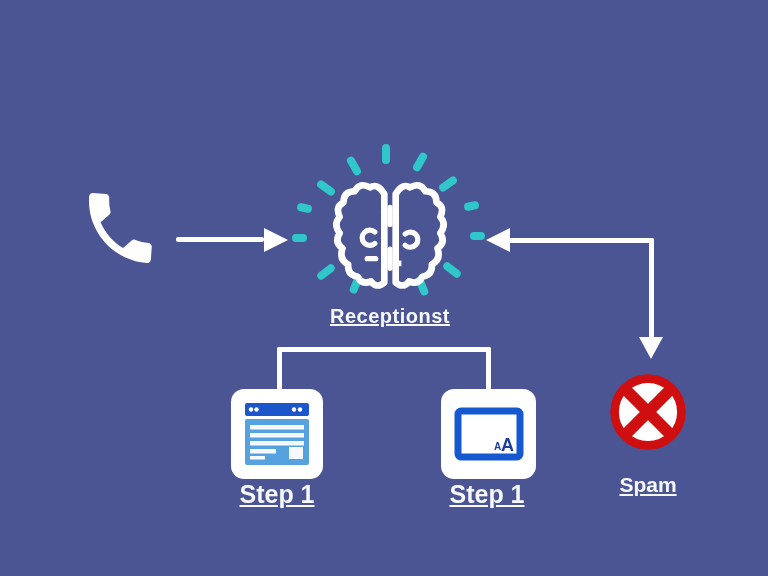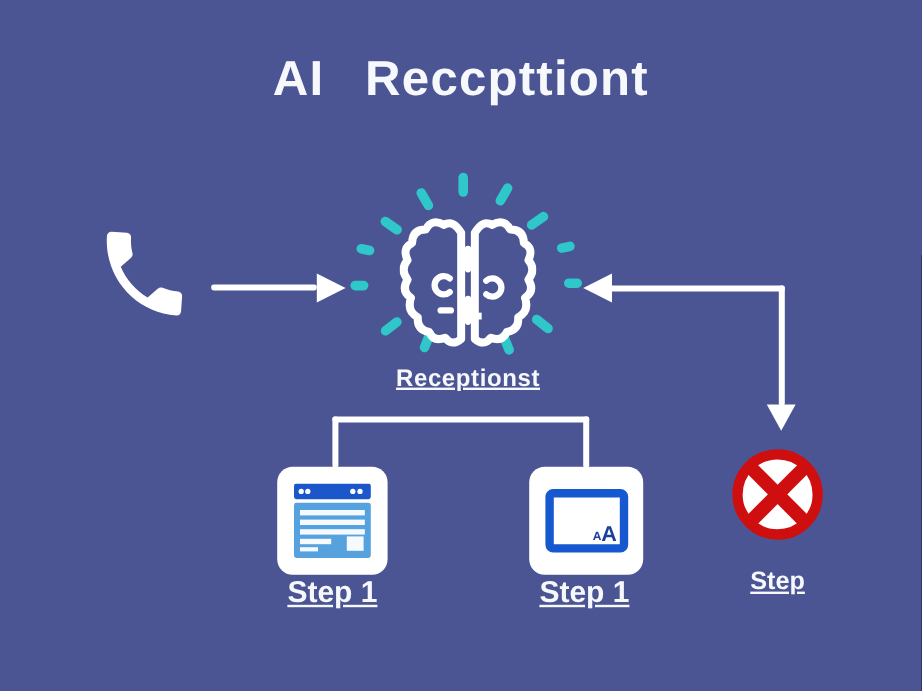--- a/index.html
+++ b/index.html
@@ -46,24 +46,20 @@
   .icon-letter{font-family:"Liberation Sans",sans-serif;font-weight:bold;fill:var(--icon_letter_blue,#1a3f9e);}
   .spam-svg{position:absolute;left:606px;top:370px;}
   .spam-ring{fill:#ffffff;stroke:var(--spam_red,#cf0f0f);stroke-width:9;}
   .spam-x{stroke:var(--spam_red,#cf0f0f);stroke-width:12;}
 </style>
 </head>
 <body>
 
 <div class="canvas">
 
-  <h1 class="title">
-    <span>AI</span>
-    <span>Reccpttiont</span>
-  </h1>
 
   <svg class="phone-svg" width="88" height="88" viewBox="0 0 24 24">
     <path class="fill-white" d="M6.62 10.79c1.44 2.83 3.76 5.14 6.59 6.59l2.2-2.2c.27-.27.67-.36 1.02-.24 1.12.37 2.33.57 3.57.57.55 0 1 .45 1 1V20c0 .55-.45 1-1 1-9.39 0-17-7.61-17-17 0-.55.45-1 1-1h3.5c.55 0 1 .45 1 1 0 1.25.2 2.45.57 3.57.11.35.03.74-.25 1.02l-2.2 2.2z"></path>
   </svg>
 
   <div class="line" style="left:176px;top:237px;width:88px;height:5px;"></div>
   <div class="ah right" style="left:264px;top:228px;"></div>
 
   <div class="burst">
     <span class="ray" style="left:84px;top:6px;transform:rotate(90deg);"></span>
@@ -127,15 +123,15 @@
       <text x="48" y="46" font-size="18" class="icon-letter">A</text>
     </svg>
   </div>
   <div class="lbl step-lbl" style="left:437px;">Step 1</div>
 
   <svg class="spam-svg" width="84" height="84" viewBox="0 0 88 88">
     <circle cx="44" cy="44" r="35" class="spam-ring"></circle>
     <line x1="19" y1="19" x2="69" y2="69" class="spam-x"></line>
     <line x1="69" y1="19" x2="19" y2="69" class="spam-x"></line>
   </svg>
-  <div class="lbl spam-lbl">Step</div>
+  <div class="lbl spam-lbl">Spam</div>
 
 </div>
 
 </body></html>

